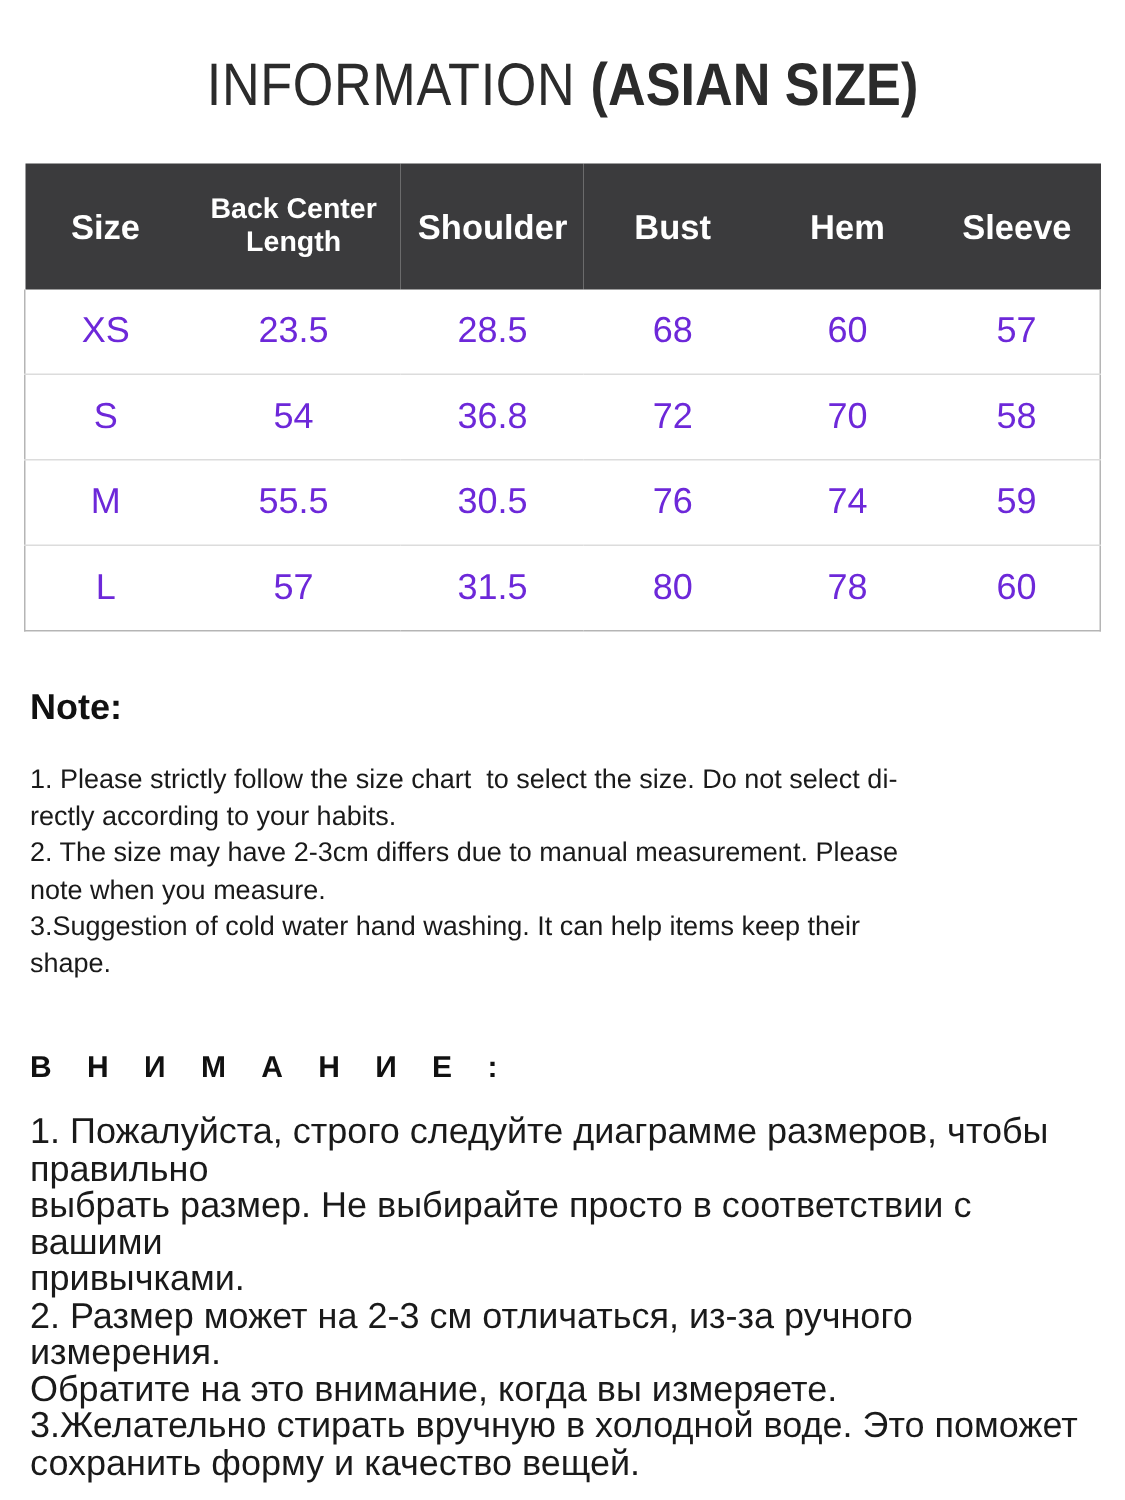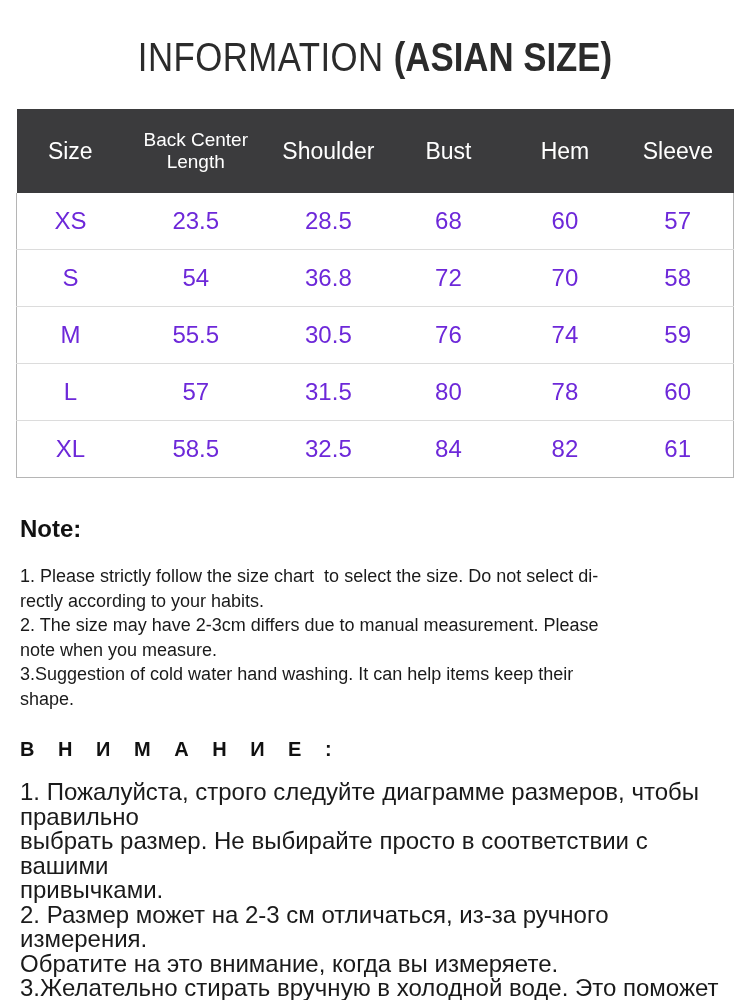--- a/index.html
+++ b/index.html
@@ -31,21 +31,21 @@
 
   table.size-chart {
     margin: 29px 16px 0 16px;
     width: 718px;
     border-collapse: collapse;
     table-layout: fixed;
   }
   table.size-chart thead th {
     background: #3b3b3d;
     color: #ffffff;
-    font-weight: 400;
+    font-weight: 700;
     font-size: 23px;
     height: 84px;
     vertical-align: middle;
     text-align: center;
     padding: 0;
   }
   table.size-chart thead th.col-bcl {
     font-size: 19px;
     line-height: 1.15;
     white-space: pre-line;
@@ -74,21 +74,21 @@
     color: #111111;
   }
   .note-body {
     margin-top: 21px;
     font-size: 18px;
     line-height: 24.5px;
     white-space: pre-wrap;
     color: #1a1a1a;
   }
   .attention-heading {
-    margin-top: 27px;
+    margin-top: 47px;
     font-size: 20px;
     font-weight: 700;
     letter-spacing: 9px;
     color: #111111;
     white-space: nowrap;
   }
   .attention-body {
     margin-top: 19px;
     font-size: 24px;
     line-height: 24.5px;
@@ -151,28 +151,20 @@
         <td>59</td>
       </tr>
       <tr>
         <td>L</td>
         <td>57</td>
         <td>31.5</td>
         <td>80</td>
         <td>78</td>
         <td>60</td>
       </tr>
-      <tr>
-        <td>XL</td>
-        <td>58.5</td>
-        <td>32.5</td>
-        <td>84</td>
-        <td>82</td>
-        <td>61</td>
-      </tr>
     </tbody>
   </table>
 
   <div class="notes">
     <div class="note-heading">Note:</div>
     <div class="note-body">1. Please strictly follow the size chart  to select the size. Do not select di-
 rectly according to your habits.
 2. The size may have 2-3cm differs due to manual measurement. Please
 note when you measure.
 3.Suggestion of cold water hand washing. It can help items keep their

